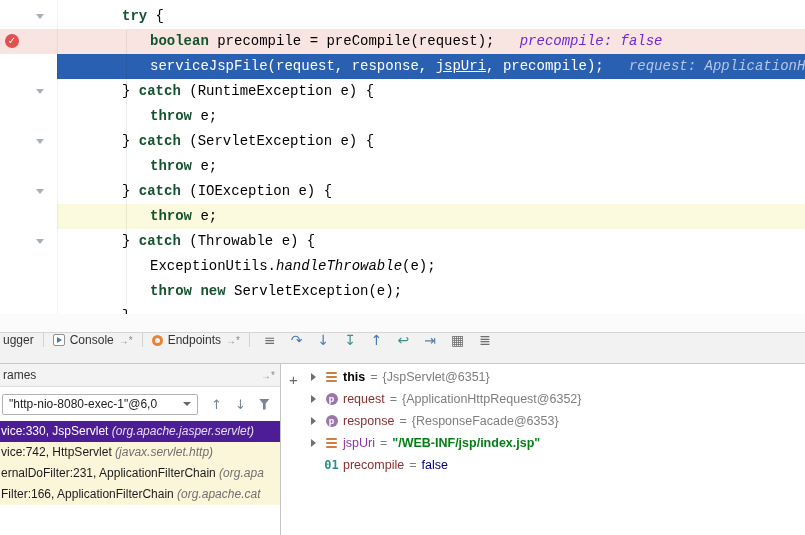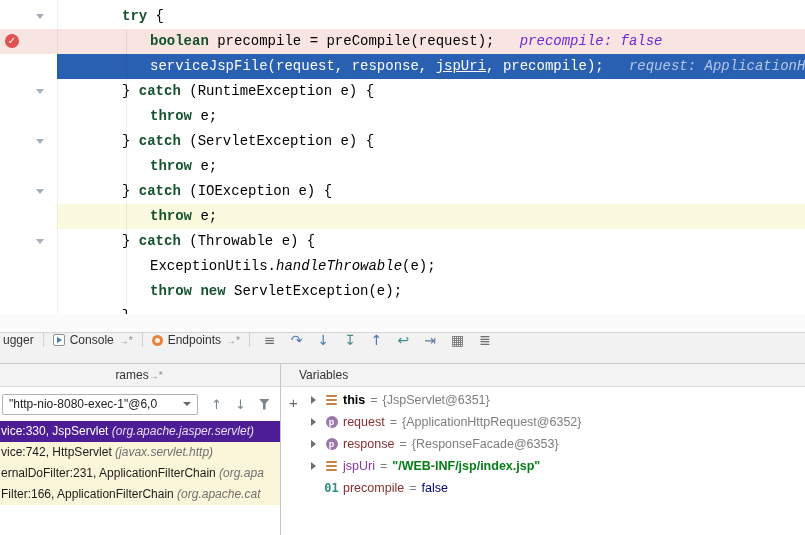--- a/index.html
+++ b/index.html
@@ -43,21 +43,21 @@
   .console-icon::after{content:"";position:absolute;left:3px;top:2px;border-top:3px solid transparent;border-bottom:3px solid transparent;border-left:5px solid #4679b8}
   .endpoints-icon{width:11px;height:11px;border:3px solid #e8833a;border-radius:50%;flex:none}
   .tbicons{display:flex;align-items:center;gap:15px;margin-left:14px;font-size:14px}
   .tbicon{font-family:"DejaVu Sans",sans-serif;cursor:default;line-height:1}
 
   
   .panels{flex:1;display:flex;min-height:0}
   .frames-panel{width:281px;flex:none;border-right:1px solid #c6c6c6;display:flex;flex-direction:column;background:#fff;min-width:0}
   .vars-panel{flex:1;display:flex;flex-direction:column;background:#fff;min-width:0}
   .panel-header{height:23px;flex:none;background:#f3f3f3;border-bottom:1px solid #ddd;display:flex;align-items:center;font-size:12px;color:#333}
-  .frames-panel .panel-header{padding:0 5px 0 3px;justify-content:center}
+  .frames-panel .panel-header{padding:0 5px 0 3px;justify-content:space-between}
   .vars-panel .panel-header{padding-left:18px}
   .hdr-suffix{font-size:10px;color:#8a8a8a}
 
   .thread-row{height:34px;flex:none;display:flex;align-items:center;padding:0 4px 0 2px;gap:13px}
   .thread-dd{width:196px;height:21px;border:1px solid #b3b3b3;border-radius:2px;background:#fff;display:flex;align-items:center;justify-content:space-between;padding:0 6px;font-size:12px;color:#222;overflow:hidden;white-space:nowrap;flex:none}
   .dd-text{overflow:hidden;white-space:nowrap}
   .dd-chev{border-left:4px solid transparent;border-right:4px solid transparent;border-top:4px solid #666;flex:none;margin-left:4px}
   .nav-icon{font-size:13px;color:#7a868f;font-family:"DejaVu Sans",sans-serif;line-height:1}
   .funnel{width:11px;height:11px;background:#7a868f;clip-path:polygon(0 0,100% 0,62% 45%,62% 100%,38% 100%,38% 45%)}
 
@@ -164,23 +164,20 @@
       </div>
       <div class="frames-list">
           <div class="frame frame-selected"><span class="loc">vice:330, JspServlet </span><span class="pkg">(org.apache.jasper.servlet)</span></div>
           <div class="frame frame-library"><span class="loc">vice:742, HttpServlet </span><span class="pkg">(javax.servlet.http)</span></div>
           <div class="frame frame-library"><span class="loc">ernalDoFilter:231, ApplicationFilterChain </span><span class="pkg">(org.apa</span></div>
           <div class="frame frame-library"><span class="loc">Filter:166, ApplicationFilterChain </span><span class="pkg">(org.apache.cat</span></div>
         </div>
     </div>
 
     <div class="vars-panel">
-      <div class="panel-header">
-        <span>Variables</span>
-      </div>
       <div class="vars-body">
         <div class="vars-toolbar">
           <span>+</span>
         </div>
         <div class="vars-tree">
             <div class="vrow">
               <span class="vchev show"></span>
               <span class="vicon">
                 <span class="icon-value">
                   <i></i>

